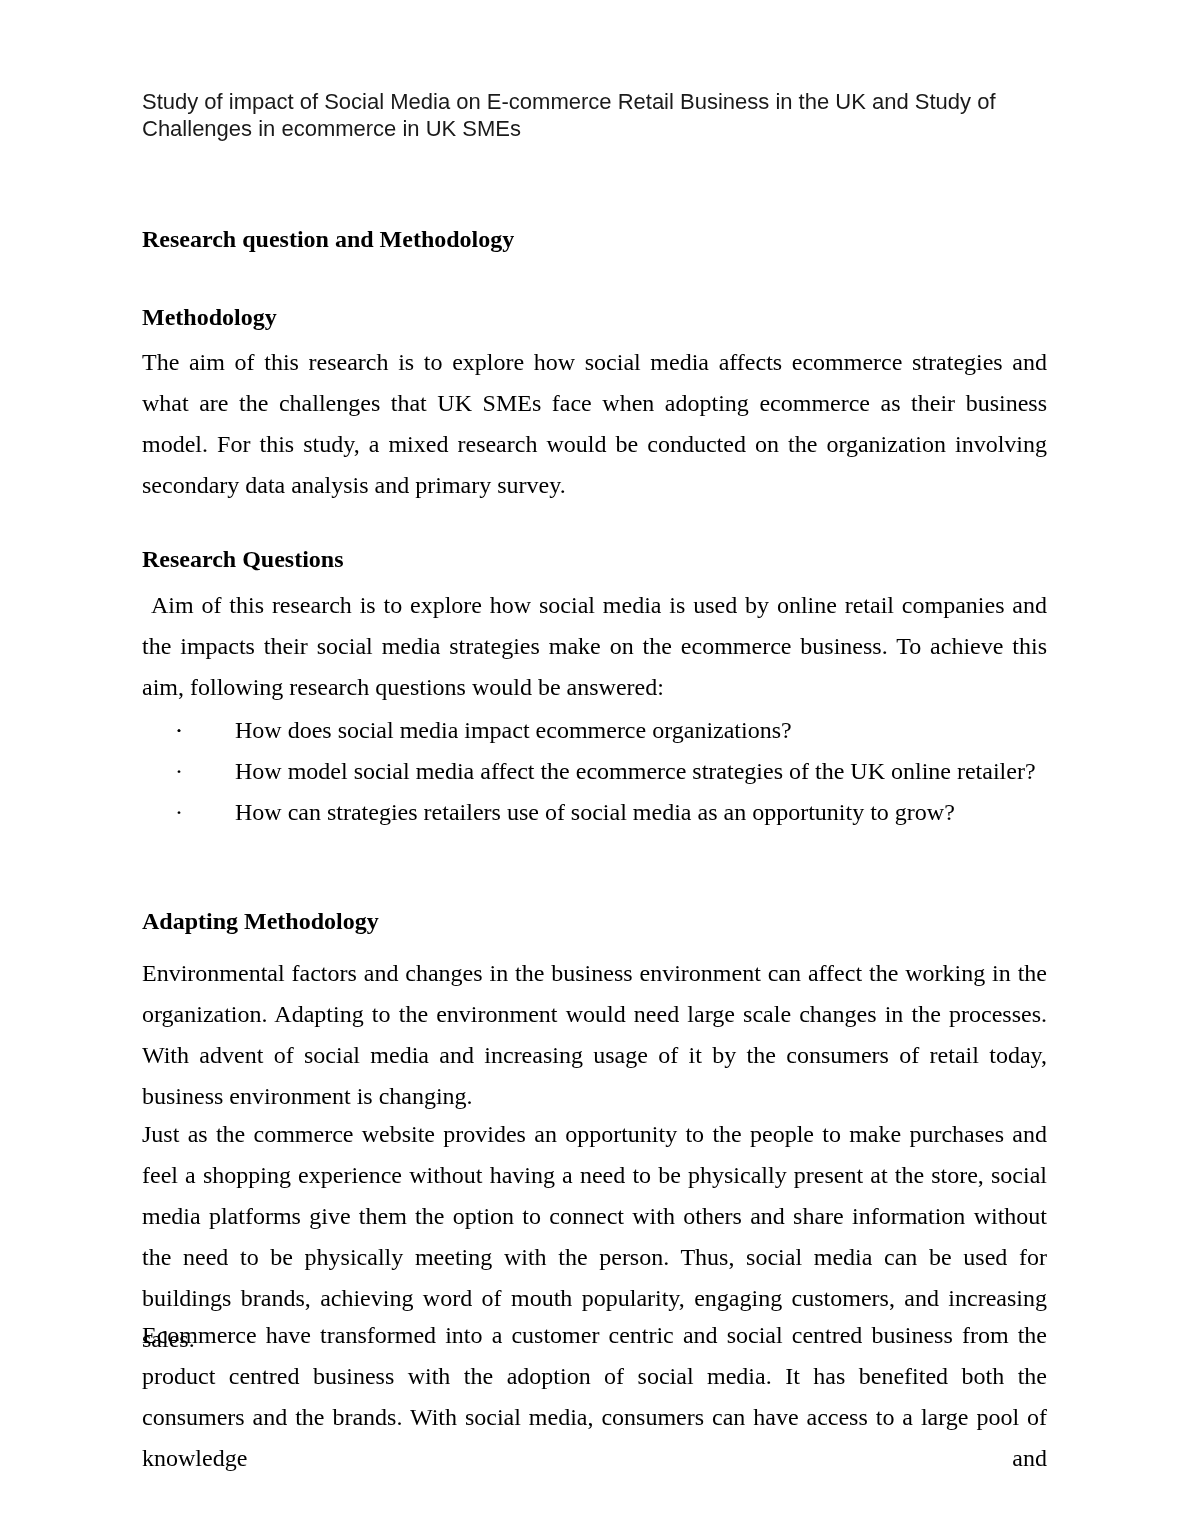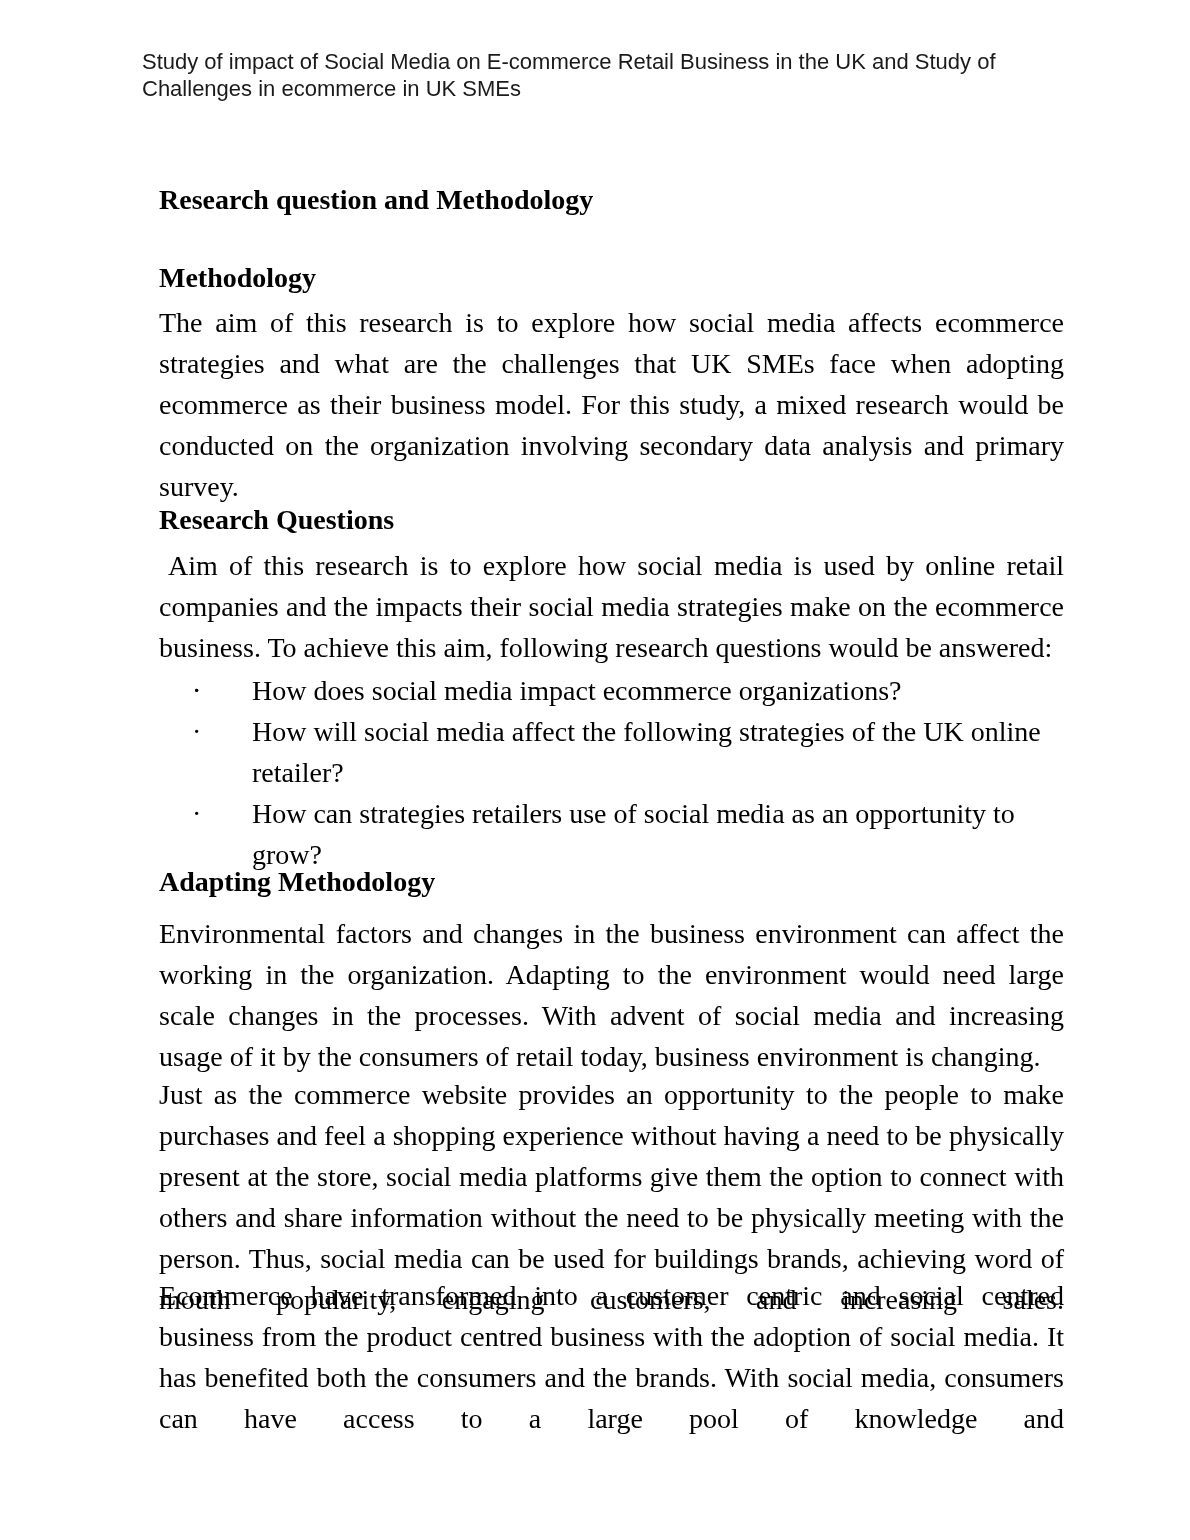--- a/index.html
+++ b/index.html
@@ -8,36 +8,37 @@
     background: #ffffff;
   }
   .page {
     position: relative;
     width: 1190px;
     height: 1452px;
     background: #ffffff;
     color: #000000;
     overflow: hidden;
     font-family: "Liberation Serif", "DejaVu Serif", serif;
+    margin-top: 40px;
   }
   .doc-header {
     position: absolute;
     left: 142px;
     top: 48px;
     width: 910px;
     font-family: "Liberation Sans", "DejaVu Sans", sans-serif;
     font-size: 22px;
     line-height: 27px;
     color: #1a1a1a;
   }
   .block {
     position: absolute;
-    left: 159px;
+    left: 142px;
     width: 905px;
-    font-size: 28px;
+    font-size: 24px;
     line-height: 41px;
   }
   .heading {
     font-weight: bold;
   }
   .para {
     text-align: justify;
   }
   .para.justify-last {
     text-align-last: justify;
@@ -80,21 +81,21 @@
   <div class="block" style="top:670px">
     <div class="bullet-row">
       <span class="dot">·</span>
     </div>
     <div class="bullet-row">
       <span class="dot">·</span>
       <span>How does social media impact ecommerce organizations?</span>
     </div>
     <div class="bullet-row">
       <span class="dot">·</span>
-      <span>How will social media affect the following strategies of the UK online retailer?</span>
+      <span>How model social media affect the ecommerce strategies of the UK online retailer?</span>
     </div>
     <div class="bullet-row">
       <span class="dot">·</span>
       <span>How can strategies retailers use of social media as an opportunity to grow?</span>
     </div>
   </div>
 
   <div class="block heading" style="top:861px">Adapting Methodology</div>
 
   <div class="block para" style="top:913px">Environmental factors and changes in the business environment can affect the working in the organization. Adapting to the environment would need large scale changes in the processes. With advent of social media and increasing usage of it by the consumers of retail today, business environment is changing.</div>

